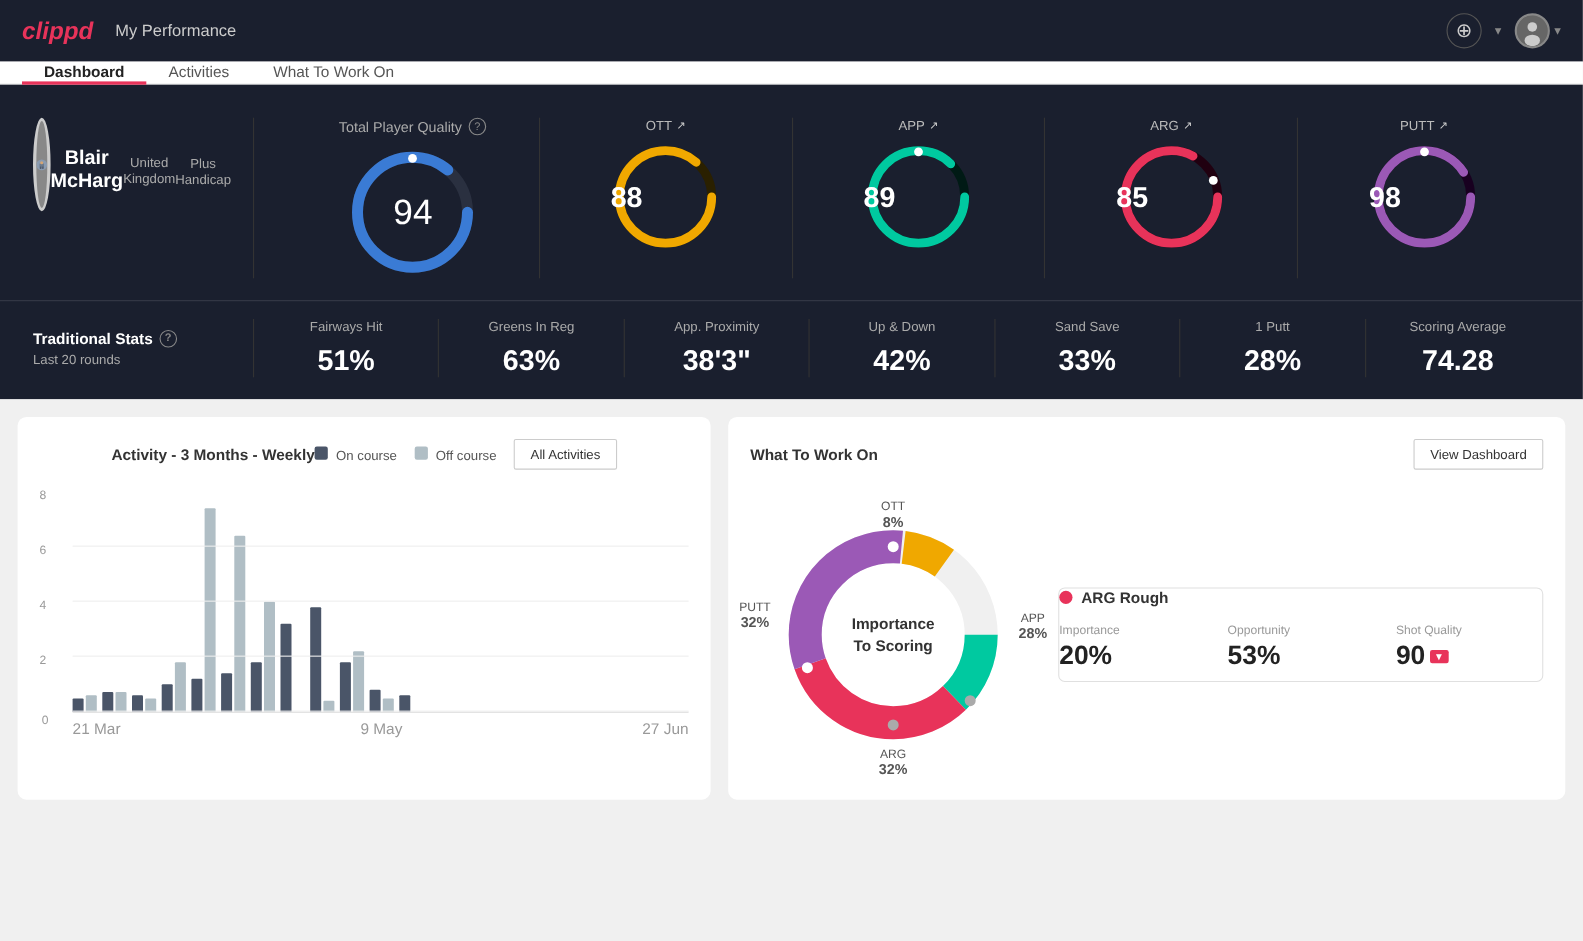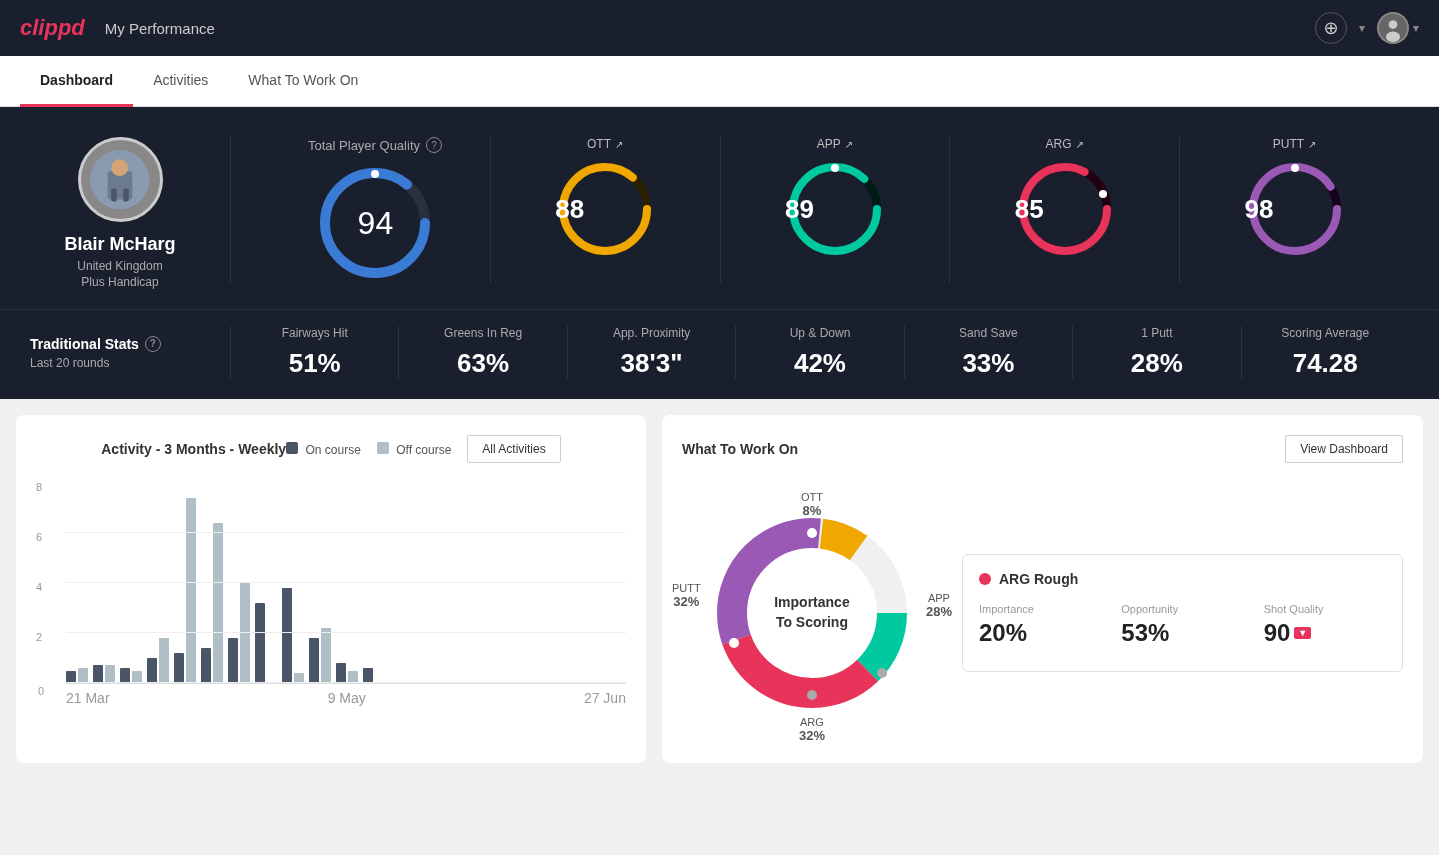--- a/index.html
+++ b/index.html
@@ -24,21 +24,21 @@
     .avatar-circle { width: 32px; height: 32px; border-radius: 50%; background: #666; border: 2px solid #888; overflow: hidden; display: flex; align-items: center; justify-content: center; color: white; font-size: 12px; }
 
     
     .nav-tabs {
       background: #fff;
       display: flex;
       border-bottom: 1px solid #e0e0e0;
       padding: 0 20px;
     }
     .nav-tab {
-      padding: 16px 20px;
+      padding: 1px 20px;
       font-size: 14px;
       color: #555;
       cursor: pointer;
       border-bottom: 3px solid transparent;
       margin-bottom: -1px;
     }
     .nav-tab.active {
       color: #222;
       border-bottom: 3px solid #e8335a;
       font-weight: 600;
@@ -49,21 +49,21 @@
       background: #1a1f2e;
       padding: 30px 30px 20px 30px;
     }
     .hero-top {
       display: flex;
       align-items: flex-start;
       gap: 0;
     }
     .player-info {
       display: flex;
-      flex-direction: column;
+      flex-direction: row;
       align-items: center;
       width: 200px;
       padding-right: 20px;
     }
     .player-avatar {
       width: 85px;
       height: 85px;
       border-radius: 50%;
       background: #888;
       border: 3px solid #ccc;
@@ -249,21 +249,20 @@
       border-radius: 2px;
       color: #333;
     }
 
     .wtwo-content { display: flex; gap: 20px; align-items: center; }
 
     .card-info {
       flex: 1;
       border: 1px solid #e0e0e0;
       border-radius: 6px;
-      padding: 16px;
     }
     .card-title { display: flex; align-items: center; gap: 8px; font-size: 14px; font-weight: 600; color: #333; margin-bottom: 16px; }
     .card-dot { width: 12px; height: 12px; border-radius: 50%; background: #e8335a; display: inline-block; }
     .card-row { display: flex; gap: 20px; margin-bottom: 8px; }
     .card-metric { flex: 1; }
     .card-metric-label { font-size: 11px; color: #999; margin-bottom: 4px; }
     .card-metric-val { font-size: 24px; font-weight: 700; color: #222; display: flex; align-items: center; gap: 4px; }
     .mini-badge { background: #e8335a; color: white; font-size: 9px; padding: 1px 4px; border-radius: 2px; }
 
     

